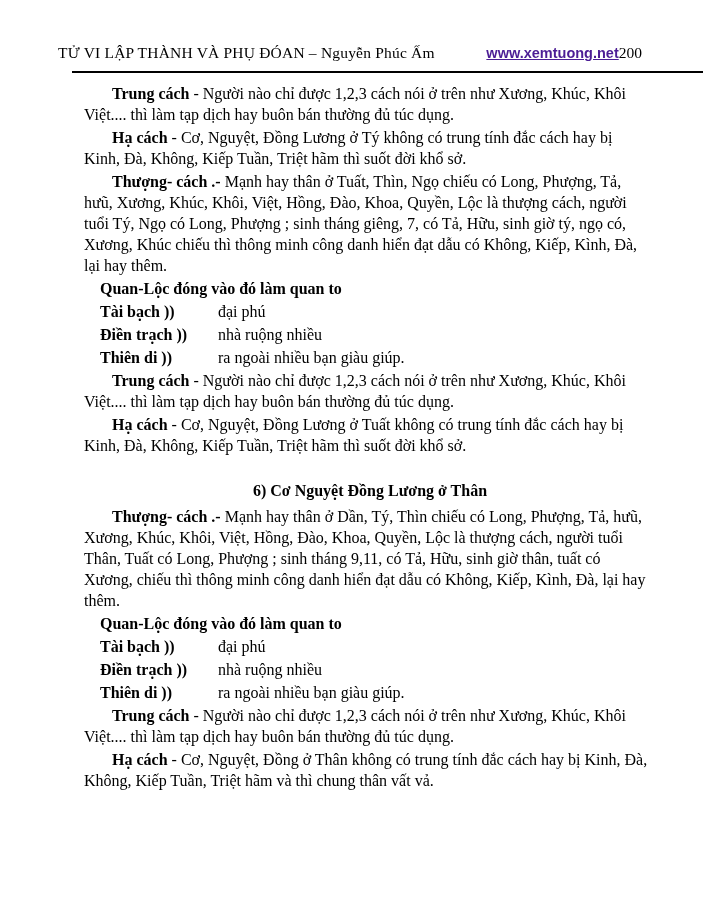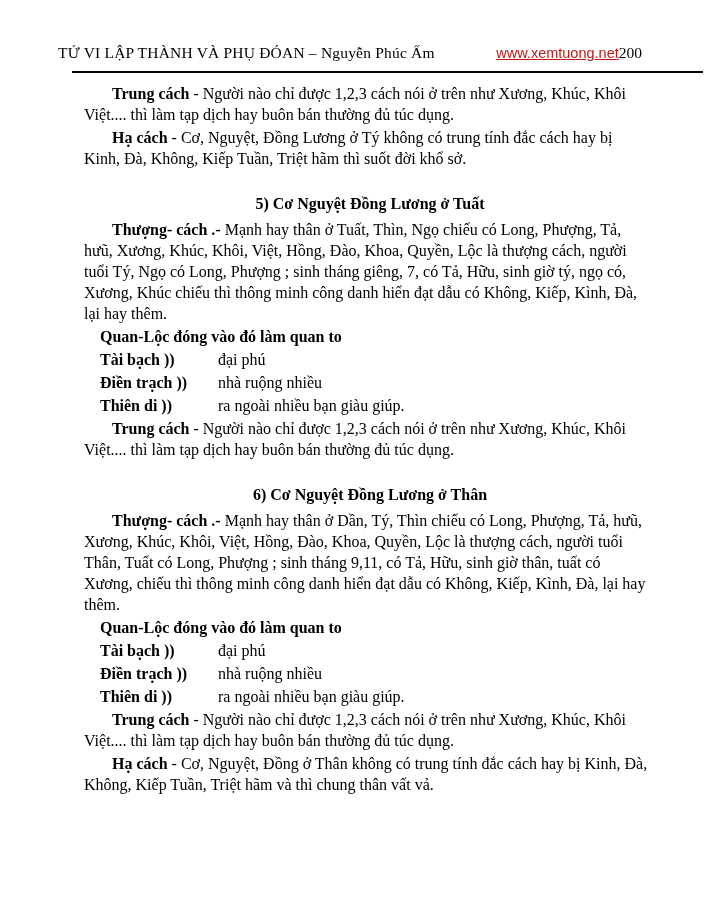--- a/index.html
+++ b/index.html
@@ -19,23 +19,23 @@
     align-items:baseline;
     padding:43px 63px 0 58px;
     font-size:15.5px;
     line-height:20px;
     white-space:nowrap;
   }
   .doc-title{letter-spacing:.2px;}
   .header-right{display:inline-flex;align-items:baseline;}
   .site-link{
     font-family:"Liberation Sans", sans-serif;
-    font-weight:normal;
+    font-weight:bold;
     font-size:14.5px;
-    color:#b91c1c;
+    color:#4c1d95;
     text-decoration:underline;
     cursor:pointer;
   }
   .page-num{font-size:15.5px;}
   .header-rule{
     border:none;
     border-top:2px solid #000;
     margin:8px 2px 0 72px;
   }
   
@@ -83,39 +83,39 @@
     </span>
   </div>
   <hr class="header-rule">
 
   <div class="content">
 
     <p class="para"><b>Trung cách</b><span> - Người nào chỉ được 1,2,3 cách nói ở trên như  Xương, Khúc, Khôi Việt.... thì làm tạp dịch hay buôn bán thường đủ túc dụng.</span></p>
     <p class="para"><b>Hạ cách</b><span> - Cơ, Nguyệt, Đồng Lương ở Tý không có trung tính đắc cách hay bị Kinh, Đà, Không, Kiếp Tuần, Triệt hãm  thì suốt đời khổ sở.</span></p>
 
     <div>
-      <div class="section-heading">5) Cơ Nguyệt Đồng Lương ở Tuất</div>
       <p class="para"><b>Thượng- cách .-</b><span> Mạnh hay thân ở Tuất, Thìn, Ngọ chiếu có Long, Phượng, Tả, hưũ, Xương, Khúc, Khôi, Việt, Hồng, Đào, Khoa, Quyền, Lộc là thượng cách, người tuổi Tý, Ngọ có Long, Phượng ; sinh tháng giêng, 7, có Tả, Hữu, sinh giờ tý, ngọ có, Xương, Khúc chiếu thì thông minh công danh hiển đạt dẫu có Không, Kiếp, Kình, Đà, lại hay thêm.</span></p>
       <div class="fate-row">
         <span class="fate-label">Quan-Lộc đóng vào đó làm quan to</span>
         <span class="fate-value"></span>
       </div>
       <div class="fate-row">
         <span class="fate-label">Tài bạch ))</span>
         <span class="fate-value">đại phú</span>
       </div>
       <div class="fate-row">
         <span class="fate-label">Điền trạch ))</span>
         <span class="fate-value">nhà ruộng nhiều</span>
       </div>
       <div class="fate-row">
         <span class="fate-label">Thiên di ))</span>
         <span class="fate-value">ra ngoài nhiều bạn giàu giúp.</span>
       </div>
       <p class="para"><b>Trung cách</b><span> - Người nào chỉ được 1,2,3 cách nói ở trên như  Xương, Khúc, Khôi Việt.... thì làm tạp dịch hay buôn bán thường đủ túc dụng.</span></p>
+      <p class="para"><b>Hạ cách</b><span> - Cơ, Nguyệt, Đồng Lương ở Tuất không có trung tính đắc cách hay bị Kinh, Đà, Không, Kiếp Tuần, Triệt hãm thì suốt đời khổ sở.</span></p>
     </div>
 
     <div>
       <div class="section-heading">6) Cơ Nguyệt Đồng Lương ở Thân</div>
       <p class="para"><b>Thượng- cách .-</b><span> Mạnh hay thân ở Dần, Tý, Thìn chiếu có Long, Phượng, Tả, hưũ, Xương, Khúc, Khôi, Việt, Hồng, Đào, Khoa, Quyền, Lộc là thượng cách, người tuổi Thân, Tuất có Long, Phượng ; sinh tháng 9,11, có Tả, Hữu, sinh giờ thân, tuất có Xương, chiếu thì thông minh công danh hiển đạt dẫu có Không, Kiếp, Kình, Đà, lại hay thêm.</span></p>
       <div class="fate-row">
         <span class="fate-label">Quan-Lộc đóng vào đó làm quan to</span>
         <span class="fate-value"></span>
       </div>
       <div class="fate-row">

